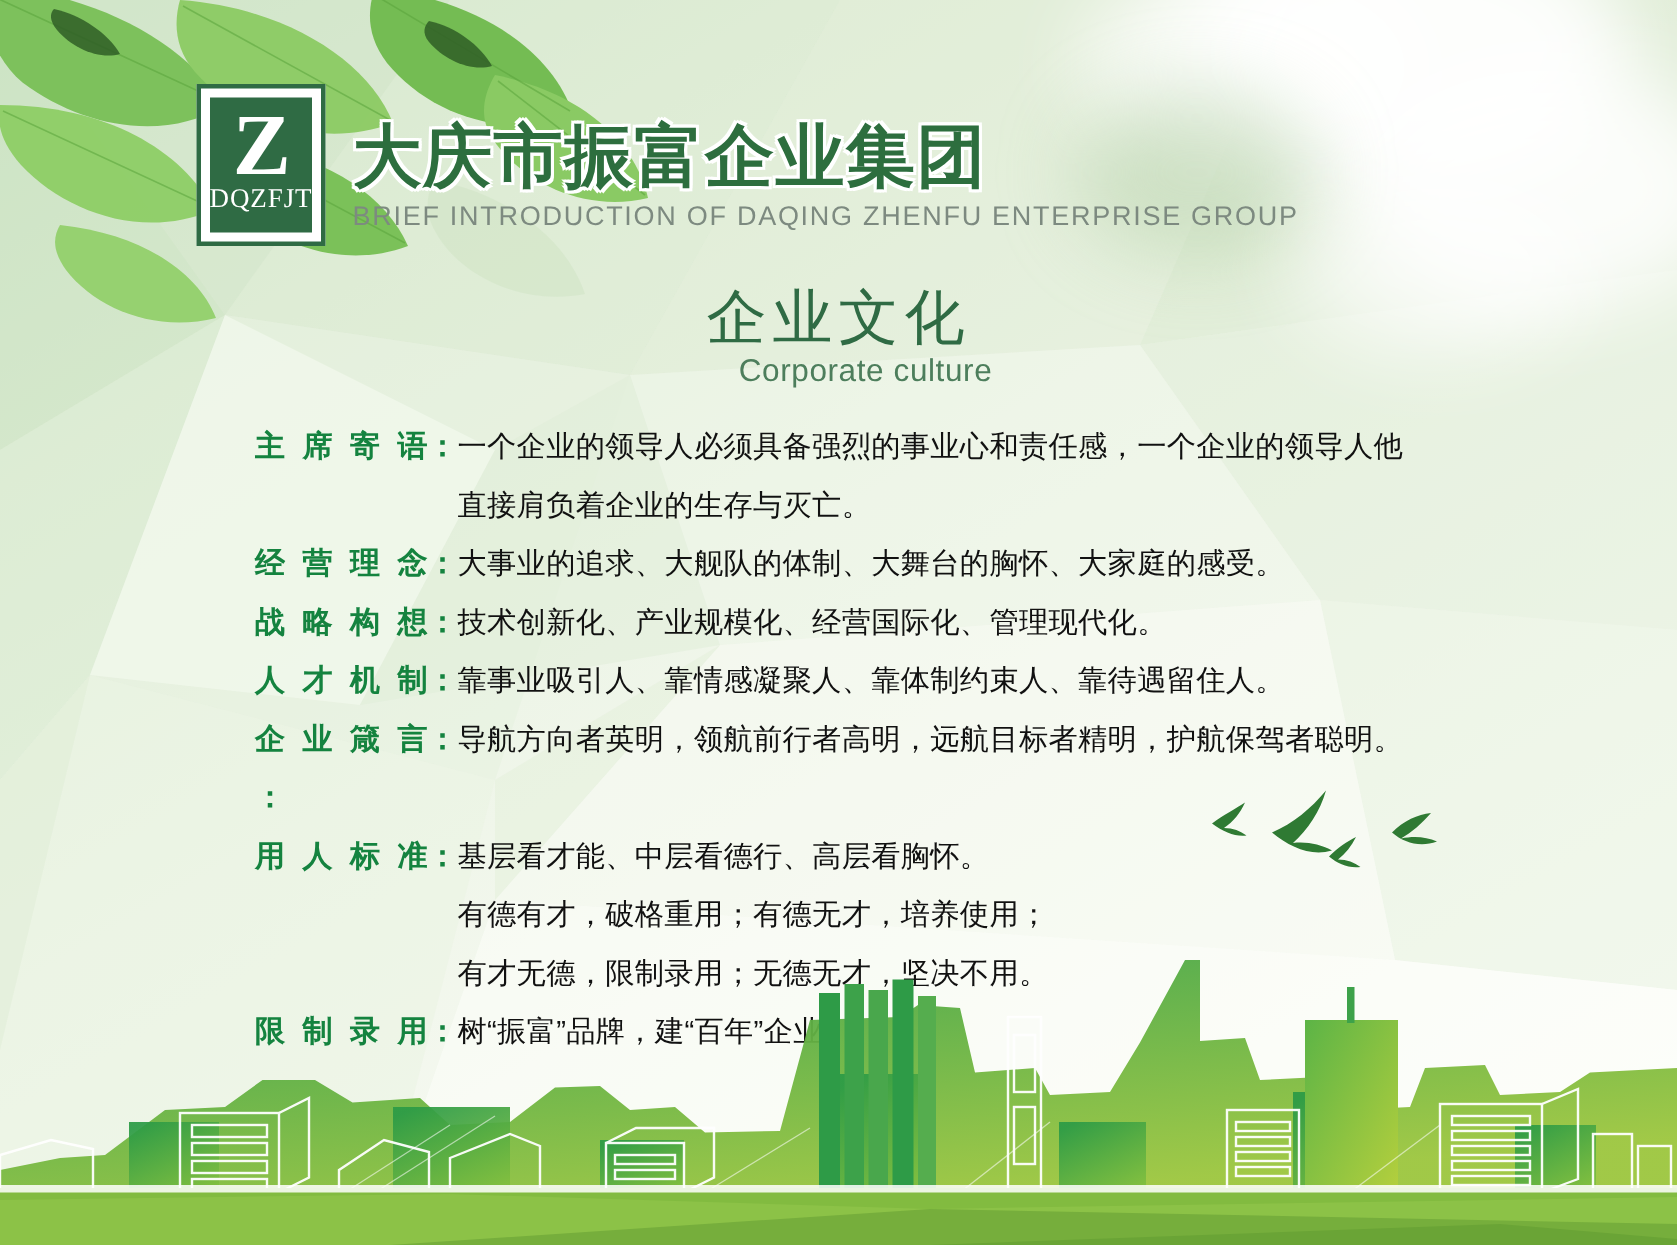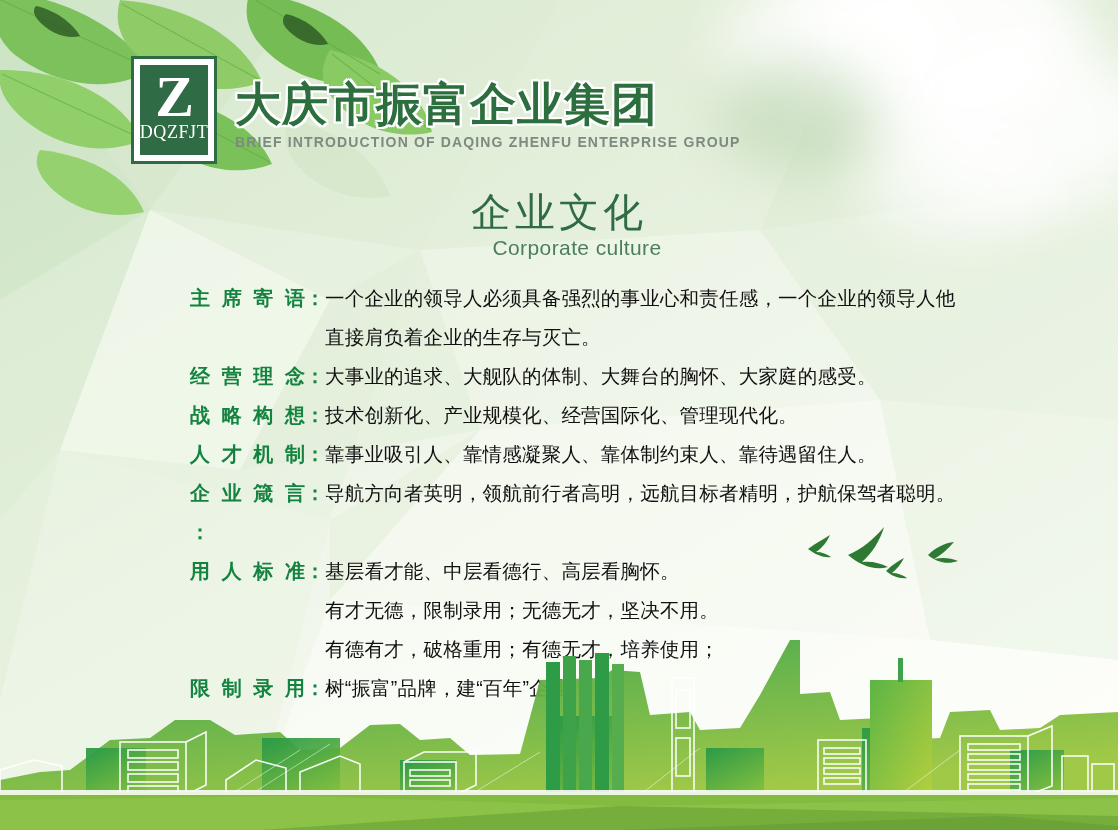--- a/index.html
+++ b/index.html
@@ -83,22 +83,22 @@
     letter-spacing: 1px;
     line-height: 1.05;
     text-shadow:
       -2px -2px 0 #ffffff,  2px -2px 0 #ffffff,
       -2px  2px 0 #ffffff,  2px  2px 0 #ffffff,
        0   -2px 0 #ffffff,  0    2px 0 #ffffff,
       -2px  0   0 #ffffff,  2px  0   0 #ffffff;
   }
   .company-en {
     margin-top: 6px;
-    font-size: 14px;
-    font-weight: 700;
+    font-size: 18px;
+    font-weight: 400;
     color: #7d8a80;
     letter-spacing: 1.15px;
     white-space: nowrap;
   }
 
   
   .section-head {
     position: absolute;
     left: 0; right: 0; top: 190px;
     text-align: center;
@@ -114,21 +114,21 @@
     margin-top: 2px;
     font-size: 21px;
     color: #4d7e5c;
     letter-spacing: 0.4px;
     padding-left: 36px;
   }
 
   
   .content {
     position: absolute;
-    left: 190px; top: 281px;
+    left: 170px; top: 281px;
     width: 830px;
   }
   .row { display: flex; align-items: flex-start; margin-bottom: 5px; }
   .row-label {
     flex: 0 0 115px;
     width: 115px;
     font-size: 20px;
     font-weight: 700;
     color: #14833f;
     line-height: 34px;
@@ -293,28 +293,28 @@
         <div class="row-label">用人标准</div>
         <div class="row-colon">：</div>
         <div class="row-body">
           <div class="line">基层看才能、中层看德行、高层看胸怀。</div>
         </div>
       </div>
       <div class="row indent">
         <div class="row-label">用人标准</div>
         <div class="row-colon">：</div>
         <div class="row-body">
-          <div class="line">有才无德，限制录用；无德无才，坚决不用。</div>
+          <div class="line">有德有才，破格重用；有德无才，培养使用；</div>
         </div>
       </div>
       <div class="row indent">
         <div class="row-label">用人标准</div>
         <div class="row-colon">：</div>
         <div class="row-body">
-          <div class="line">有德有才，破格重用；有德无才，培养使用；</div>
+          <div class="line">有才无德，限制录用；无德无才，坚决不用。</div>
         </div>
       </div>
       <div class="row">
         <div class="row-label">限制录用</div>
         <div class="row-colon">：</div>
         <div class="row-body">
           <div class="line">树“振富”品牌，建“百年”企业。</div>
         </div>
       </div>
     </div>

